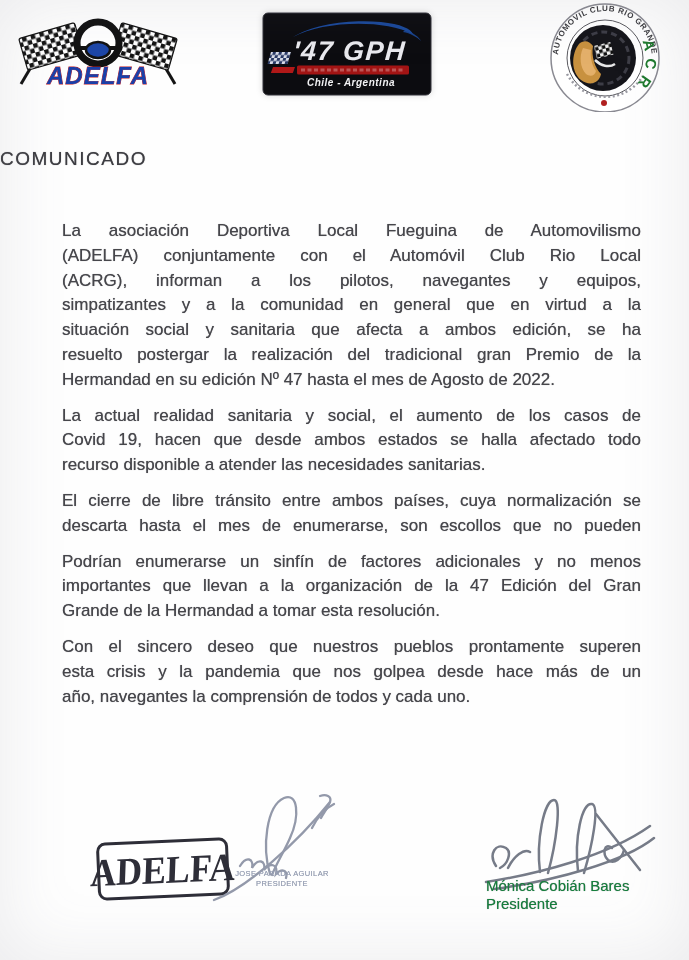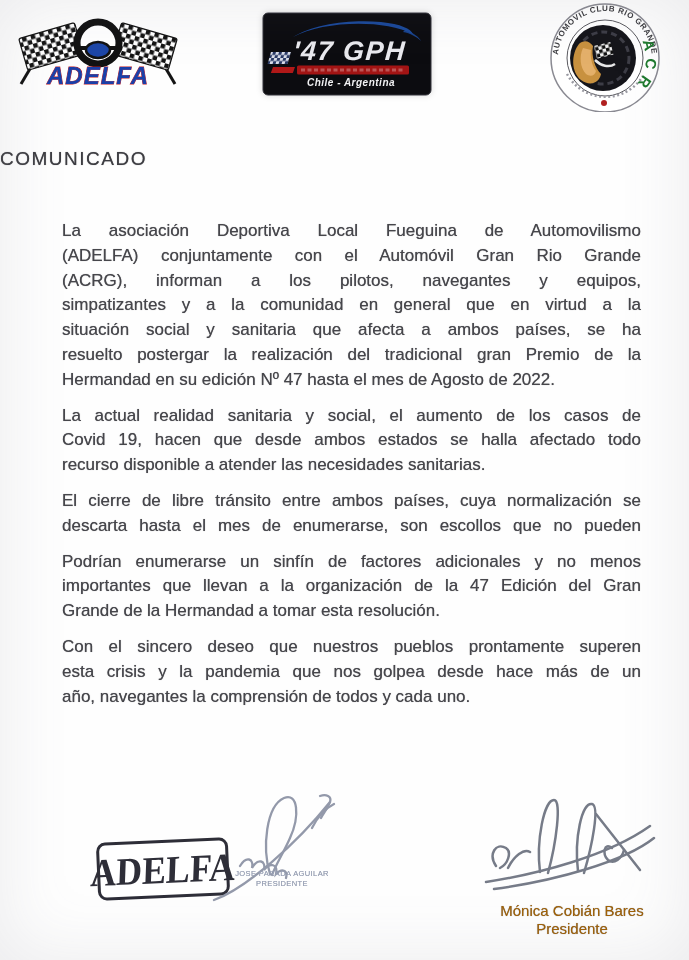--- a/index.html
+++ b/index.html
@@ -47,22 +47,22 @@
   }
   .sig-svg{position:absolute;}
   #sig-left{left:192px;top:788px;width:152px;height:122px;}
   #sig-right{left:478px;top:786px;width:182px;height:106px;}
   #sig-left-name{
     position:absolute;left:226px;top:869px;width:112px;text-align:center;
     font-size:7.5px;font-weight:normal;letter-spacing:.4px;color:#98a0b4;
     line-height:10px;text-shadow:0 0 .6px rgba(152,160,180,.8);
   }
   #sig-right-name{
-    position:absolute;left:486px;top:902px;width:172px;text-align:center;
-    font-size:15px;color:#a16207;line-height:18px;
+    position:absolute;left:486px;top:877px;width:172px;text-align:left;
+    font-size:15px;color:#15803d;line-height:18px;
     text-shadow:0 0 .8px rgba(69,69,76,.7);
   }
 </style>
 </head>
 <body>
 
 <div id="page">
 
   <svg id="logo-adelfa" class="logo" viewBox="0 0 164 88" xmlns="http://www.w3.org/2000/svg">
     <defs>
@@ -140,24 +140,24 @@
       <textPath href="#arcRightR" startOffset="6%">ACRG</textPath>
     </text>
     <circle cx="61" cy="103" r="3" fill="#b02020"></circle>
   </svg>
 
   <div id="doc-title">COMUNICADO</div>
 
   <div id="body-text">
     <div class="para">
       <div class="line">La asociación Deportiva Local Fueguina de Automovilismo</div>
-      <div class="line">(ADELFA) conjuntamente con el Automóvil Gran Rio Grande</div>
+      <div class="line">(ADELFA) conjuntamente con el Automóvil Club Rio Local</div>
       <div class="line">(ACRG), informan a los pilotos, navegantes y equipos,</div>
       <div class="line">simpatizantes y a la comunidad en general que en virtud a la</div>
-      <div class="line">situación social y sanitaria que afecta a ambos países, se ha</div>
+      <div class="line">situación social y sanitaria que afecta a ambos edición, se ha</div>
       <div class="line">resuelto postergar la realización del tradicional gran Premio de la</div>
       <div class="line end">Hermandad en su edición Nº 47 hasta el mes de Agosto de 2022.</div>
     </div>
     <div class="para">
       <div class="line">La actual realidad sanitaria y social, el aumento de los casos de</div>
       <div class="line">Covid 19, hacen que desde ambos estados se halla afectado todo</div>
       <div class="line end">recurso disponible a atender las necesidades sanitarias.</div>
     </div>
     <div class="para">
       <div class="line">El cierre de libre tránsito entre ambos países, cuya normalización se</div>

